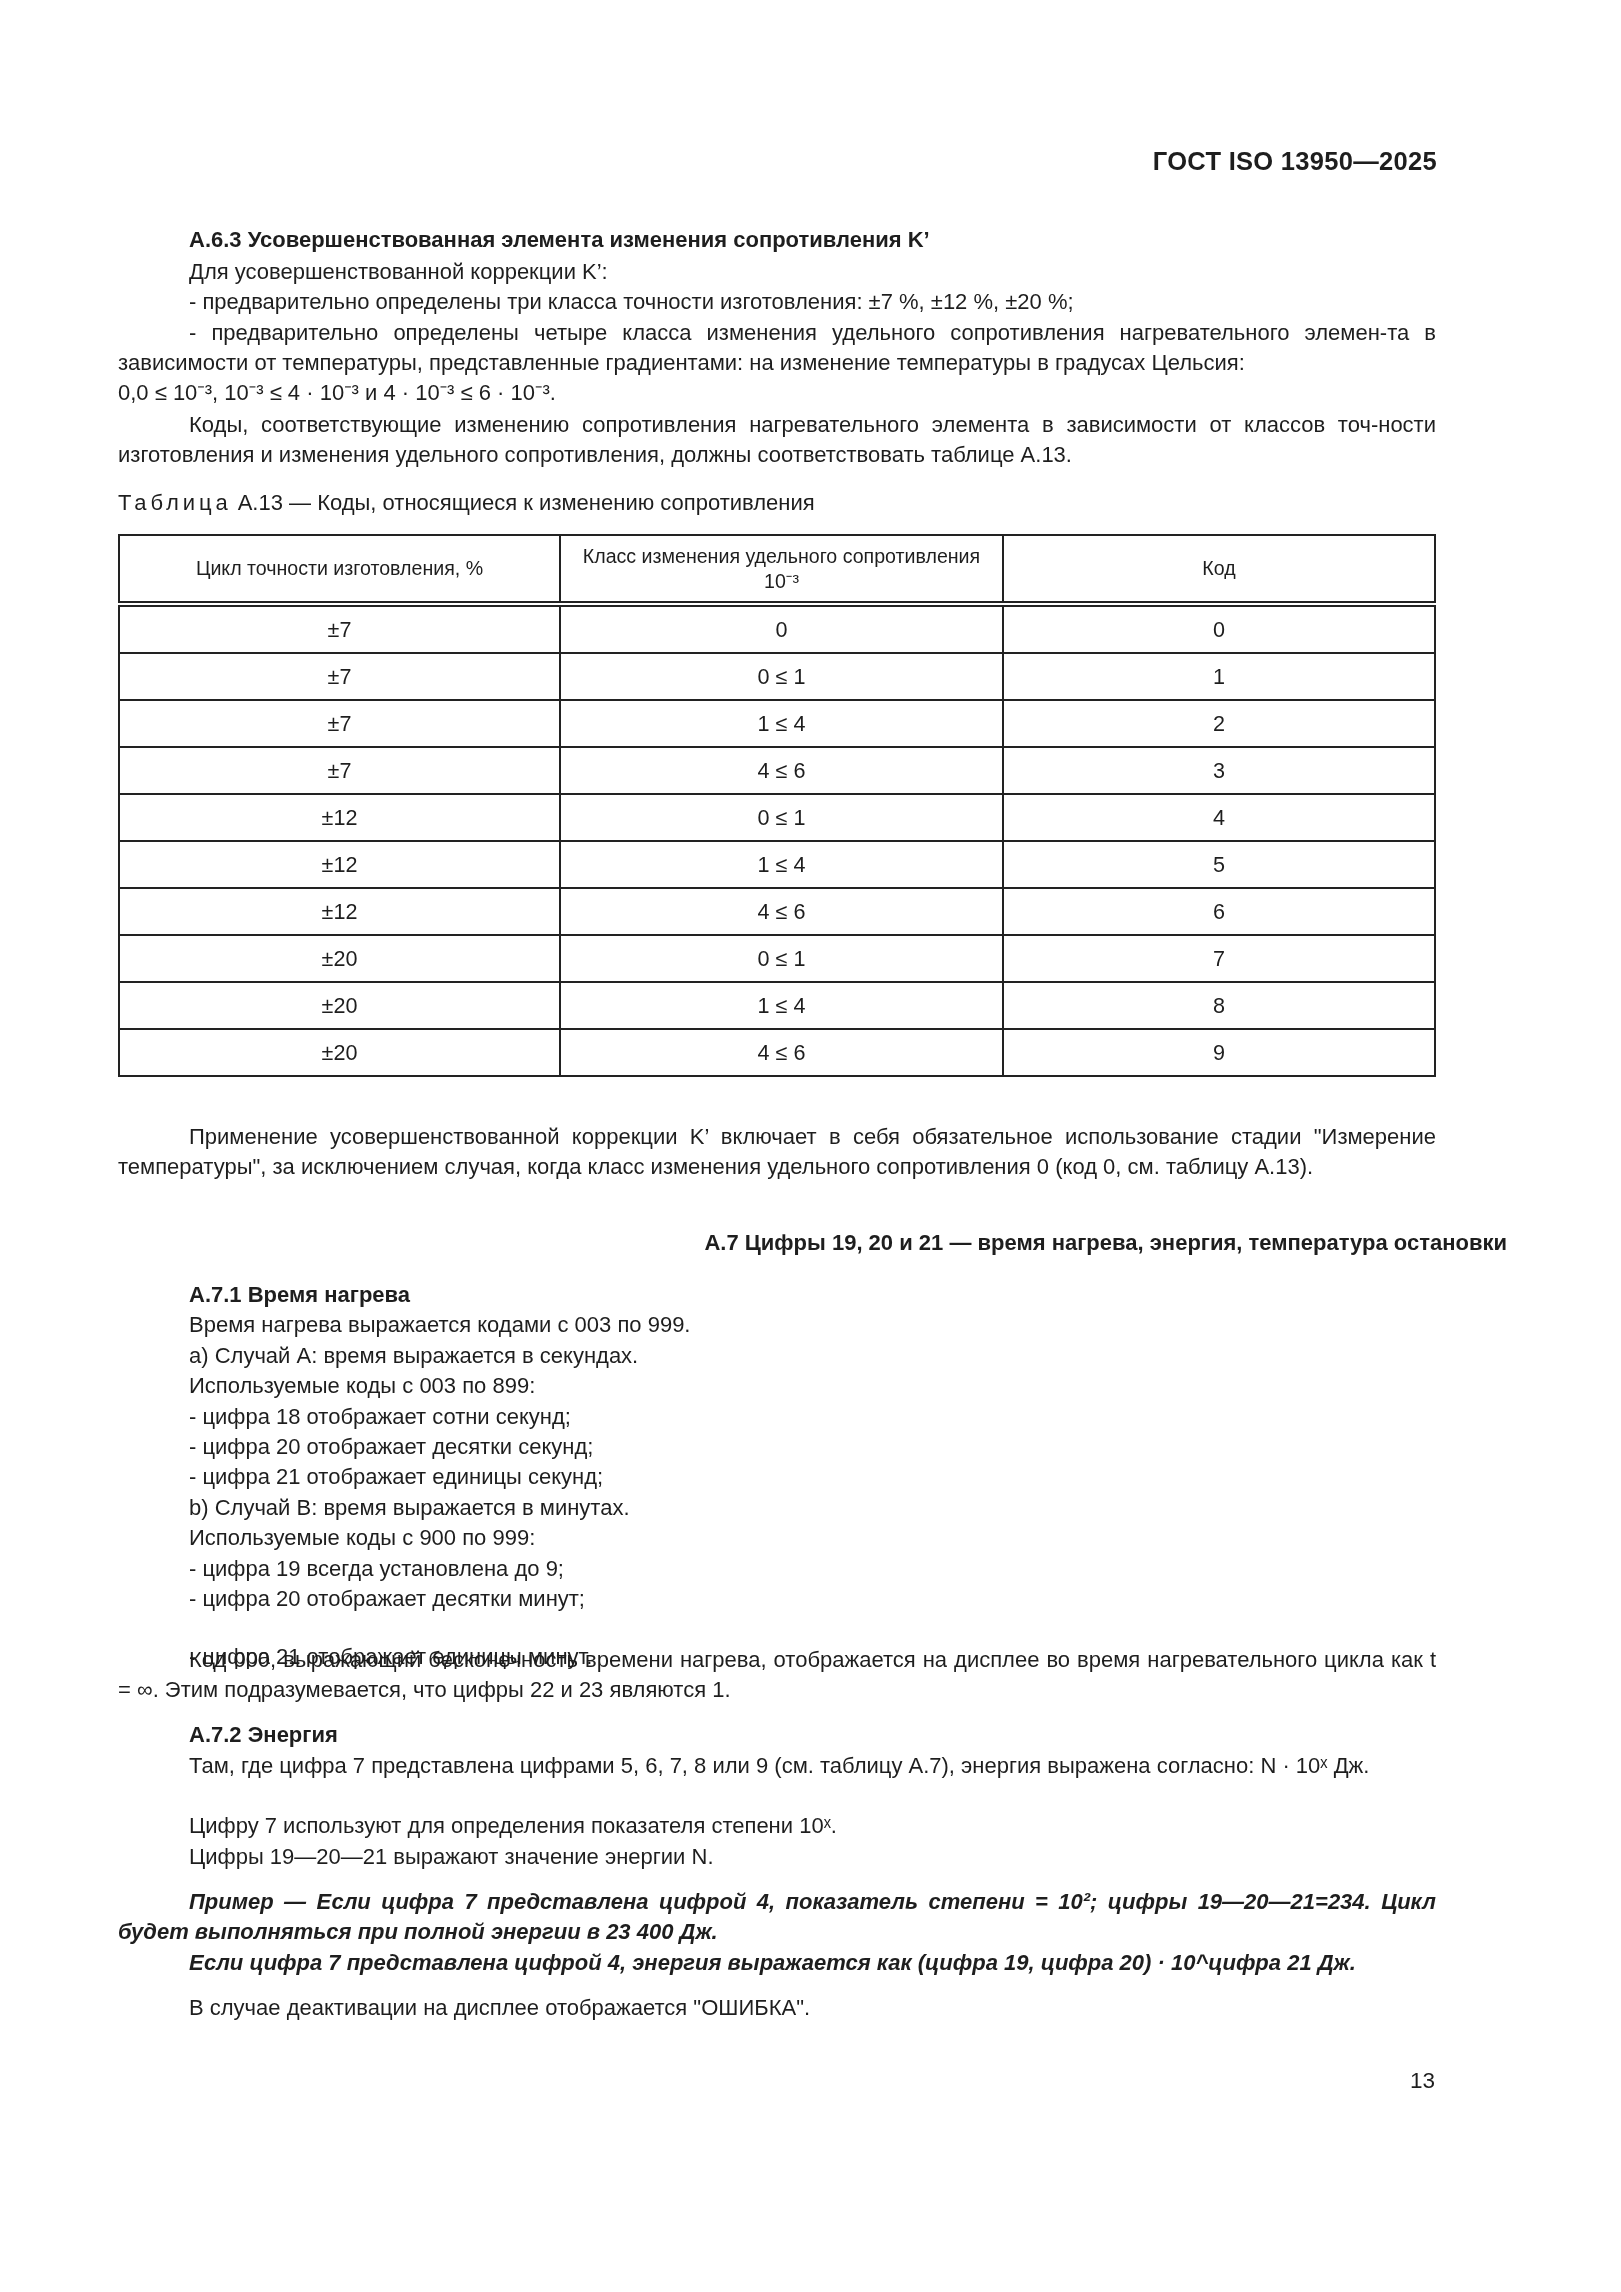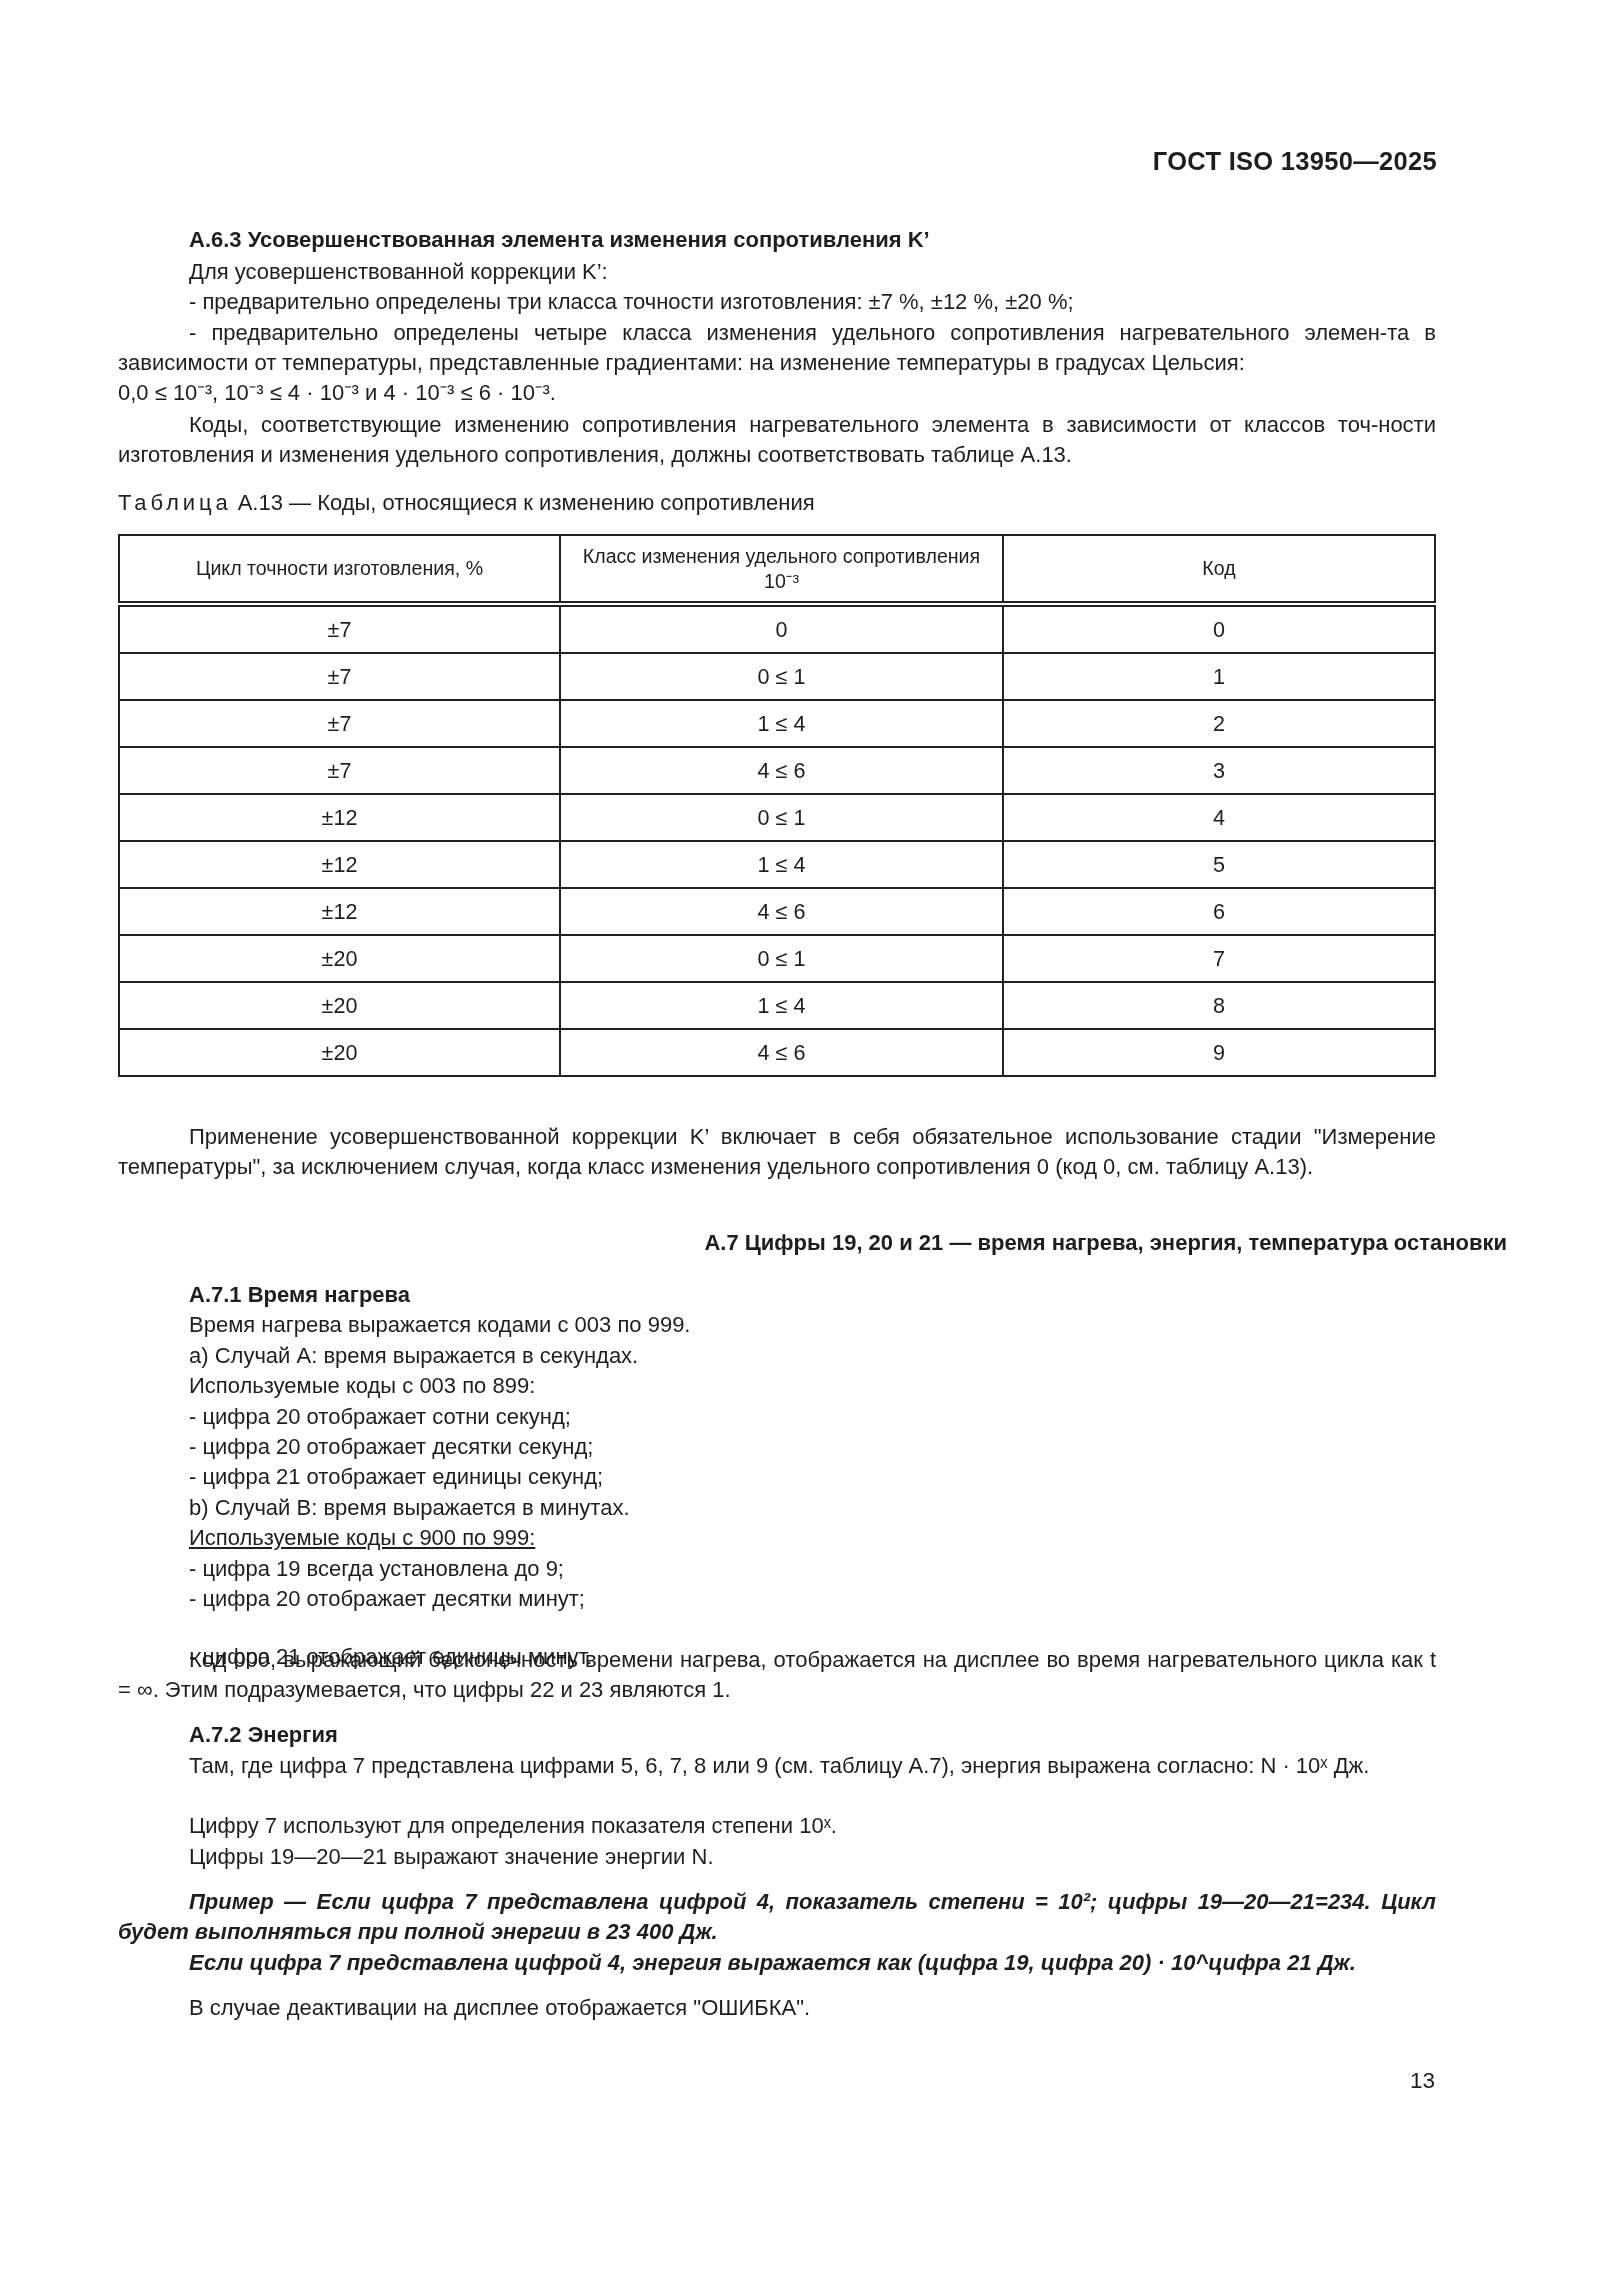--- a/index.html
+++ b/index.html
@@ -109,25 +109,25 @@
   </table>
 
   <div class="blk ind just" style="top:1122px;">Применение усовершенствованной коррекции K’ включает в себя обязательное использование стадии "Измерение температуры", за исключением случая, когда класс изменения удельного сопротивления 0 (код 0, см. таблицу А.13).</div>
 
   <div class="blk bold pl" style="top:1228px;text-align:right;">А.7 Цифры 19, 20 и 21 — время нагрева, энергия, температура остановки</div>
 
   <div class="blk bold pl" style="top:1280px;">А.7.1 Время нагрева</div>
   <div class="blk pl" style="top:1310px;">Время нагрева выражается кодами с 003 по 999.</div>
   <div class="blk pl" style="top:1341px;">a) Случай А: время выражается в секундах.</div>
   <div class="blk pl" style="top:1371px;">Используемые коды с 003 по 899:</div>
-  <div class="blk pl" style="top:1402px;">-  цифра 20 отображает сотни секунд;</div>
+  <div class="blk pl" style="top:1402px;">-  цифра 18 отображает сотни секунд;</div>
   <div class="blk pl" style="top:1432px;">-  цифра 20 отображает десятки секунд;</div>
   <div class="blk pl" style="top:1462px;">-  цифра 21 отображает единицы секунд;</div>
   <div class="blk pl" style="top:1493px;">b) Случай В: время выражается в минутах.</div>
-  <div class="blk pl" style="top:1523px;text-decoration:underline;">Используемые коды с 900 по 999:</div>
+  <div class="blk pl" style="top:1523px;">Используемые коды с 900 по 999:</div>
   <div class="blk pl" style="top:1554px;">-  цифра 19 всегда установлена до 9;</div>
   <div class="blk pl" style="top:1584px;">-  цифра 20 отображает десятки минут;</div>
   <div class="blk pl" style="top:1614px;margin-top:28px;">-  цифра 21 отображает единицы минут.</div>
   <div class="blk ind just" style="top:1645px;">Код 000, выражающий бесконечность времени нагрева, отображается на дисплее во время нагревательного цикла как t = ∞. Этим подразумевается, что цифры 22 и 23 являются 1.</div>
 
   <div class="blk bold pl" style="top:1720px;">А.7.2 Энергия</div>
   <div class="blk ind just" style="top:1751px;">Там, где цифра 7 представлена цифрами 5, 6, 7, 8 или 9 (см. таблицу А.7), энергия выражена согласно: N · 10ˣ Дж.</div>
   <div class="blk pl" style="top:1811px;">Цифру 7 используют для определения показателя степени 10ˣ.</div>
   <div class="blk pl" style="top:1842px;">Цифры 19—20—21 выражают значение энергии N.</div>
   <div class="blk ind just bold it" style="top:1887px;">Пример — Если цифра 7 представлена цифрой 4, показатель степени = 10²; цифры 19—20—21=234. Цикл будет выполняться при полной энергии в 23 400 Дж.</div>

